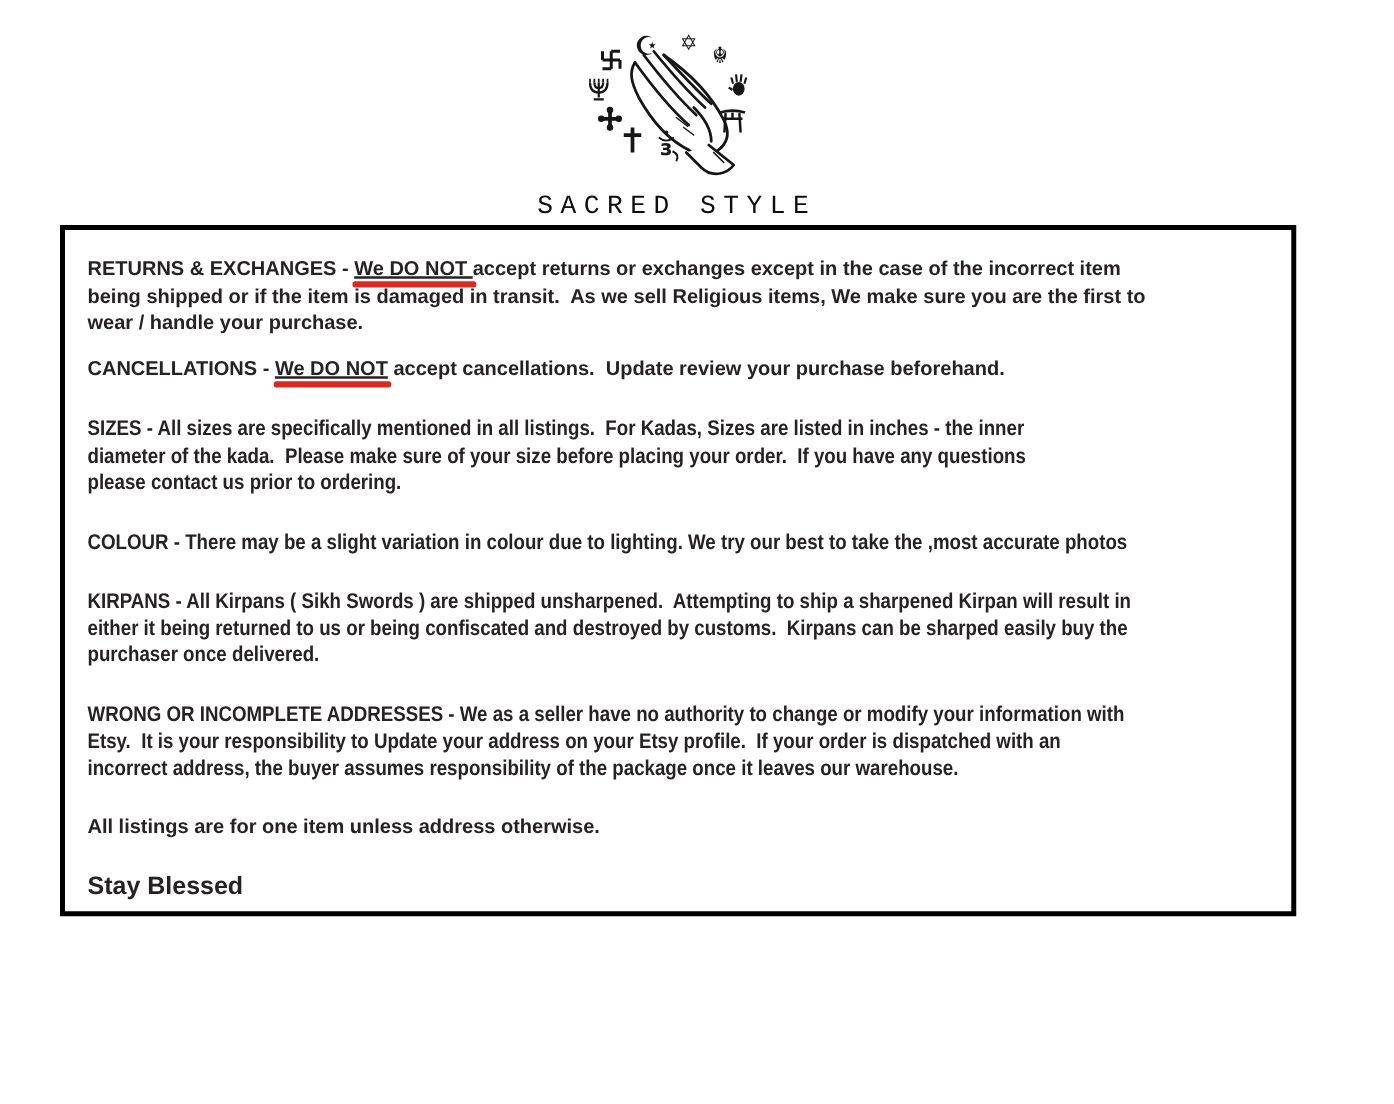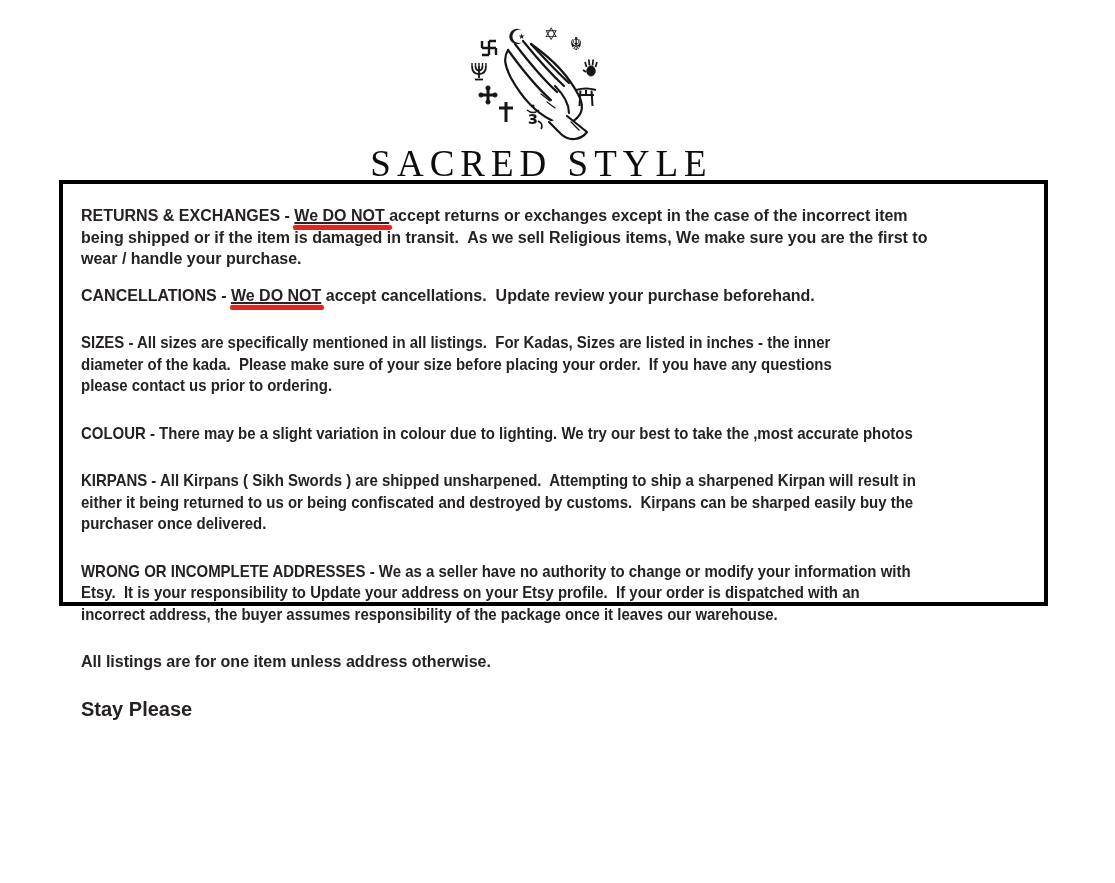--- a/index.html
+++ b/index.html
@@ -9,29 +9,29 @@
     font-family:"Liberation Sans",sans-serif;
     overflow:hidden;
   }
   
   .logo-wrap{
     position:absolute;top:16px;left:0;width:1115px;text-align:center;
   }
   .logo-inner{display:inline-block;transform:translateX(-16px);}
   .logo-svg{display:block;margin:0 auto;}
   .brand{
-    margin-top:0px;
-    font-family:Liberation Serif, serif;
-    font-size:37px;letter-spacing:6px;color:#0d0d0d;white-space:nowrap;
+    margin-top:12px;
+    font-family:Liberation Mono, monospace;
+    font-size:21px;letter-spacing:6px;color:#0d0d0d;white-space:nowrap;
   }
   
   .policy-box{
-    position:absolute;left:48px;top:180px;width:989px;height:426px;
+    position:absolute;left:48px;top:180px;width:989px;height:553px;
     box-sizing:border-box;border:4px solid var(--border,#000);
-    padding:21px 14px 10px 18px;background:#fff;margin-left:11px;
+    padding:21px 14px 10px 18px;background:#fff;
   }
   .para{
     margin:0 0 26px 0;
     font-size:16px;font-weight:bold;line-height:21.5px;
     color:var(--text,#262223);
   }
   .para span{white-space:pre-wrap;}
   .para.first{margin-bottom:15px;}
   .para.condensed{
     font-size:17px;
@@ -129,14 +129,14 @@
   <p class="para condensed"><span>KIRPANS - All Kirpans ( Sikh Swords ) are shipped unsharpened.  Attempting to ship a sharpened Kirpan will result in
 either it being returned to us or being confiscated and destroyed by customs.  Kirpans can be sharped easily buy the
 purchaser once delivered.</span></p>
 
   <p class="para condensed"><span>WRONG OR INCOMPLETE ADDRESSES - We as a seller have no authority to change or modify your information with
 Etsy.  It is your responsibility to Update your address on your Etsy profile.  If your order is dispatched with an
 incorrect address, the buyer assumes responsibility of the package once it leaves our warehouse.</span></p>
 
   <p class="para"><span>All listings are for one item unless address otherwise.</span></p>
 
-  <p class="para signoff"><span>Stay Please</span></p>
+  <p class="para signoff"><span>Stay Blessed</span></p>
 </section>
 
 </body></html>

